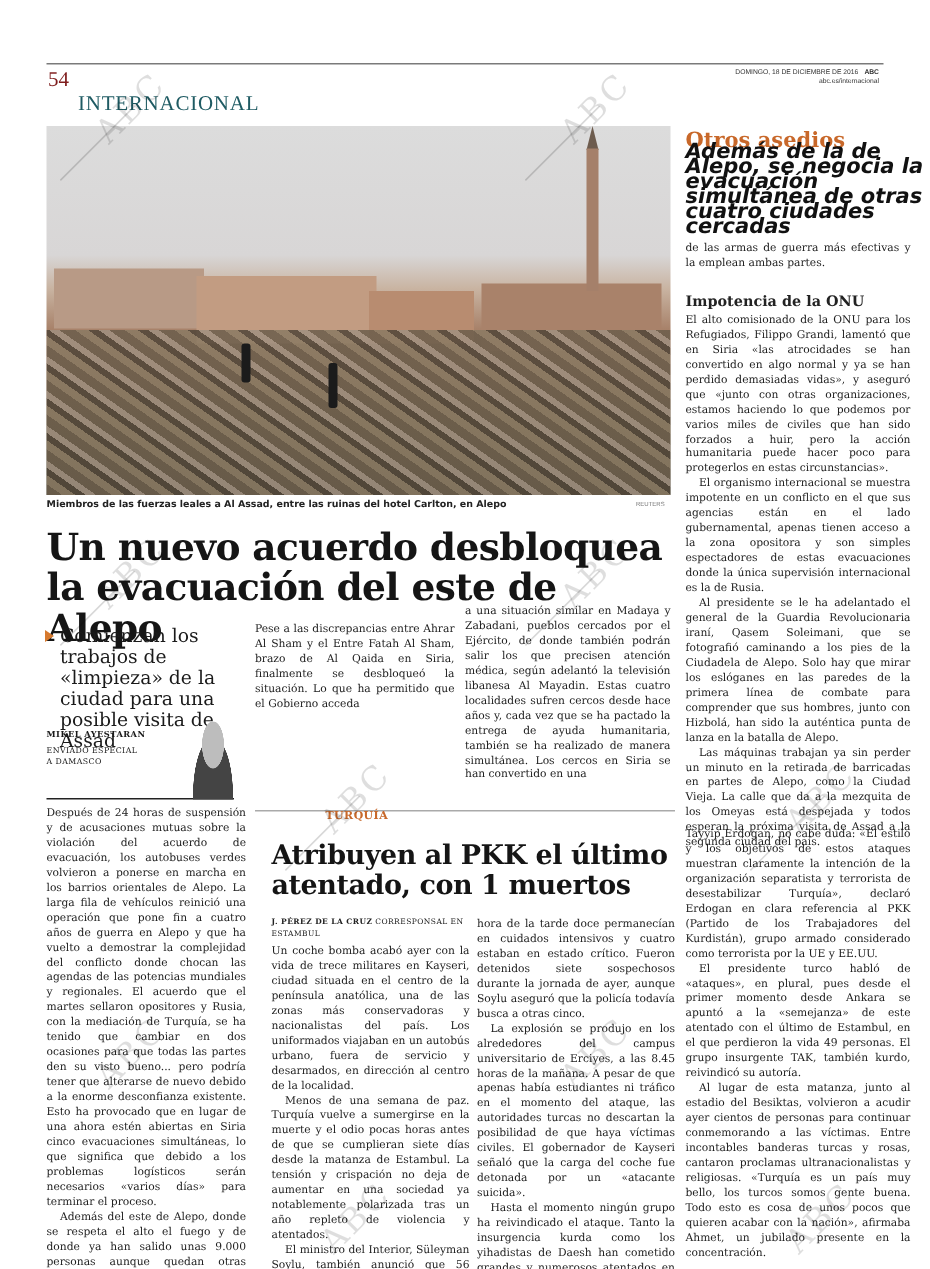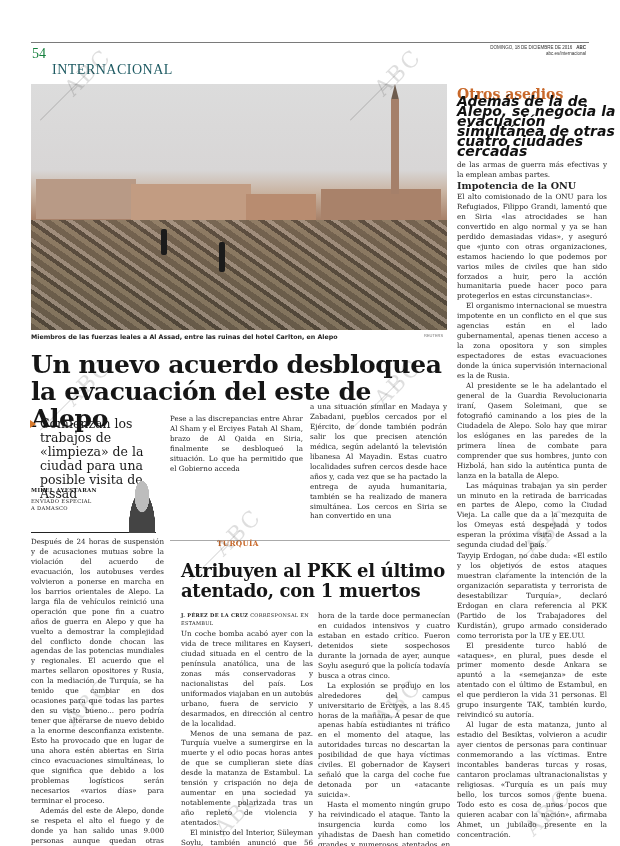--- a/index.html
+++ b/index.html
@@ -1,21 +1,21 @@
 <!DOCTYPE html>
 <html><head>
 <meta charset="utf-8">
 <style>
   * { margin: 0; padding: 0; box-sizing: border-box; }
   body {
     width: 620px; height: 846px; background: #ffffff; position: relative; overflow: hidden;
     font-family: "DejaVu Serif", serif; color: #1a1a1a;
   }
   .rule-top { position: absolute; left: 31px; top: 42px; width: 558px; height: 1px; background: #7a7a7a; }
-  .page-num { position: absolute; left: 32px; top: 46px; font-family: "Liberation Serif", serif; font-size: 14px; color: #15803d; }
+  .page-num { position: absolute; left: 32px; top: 46px; font-family: "Liberation Serif", serif; font-size: 14px; color: #7f1d1d; }
   .section { position: absolute; left: 52px; top: 62px; font-family: "Liberation Serif", serif; font-size: 14px; color: #1f5b63; letter-spacing: 0.5px; }
   .dateline { position: absolute; right: 34px; top: 45px; text-align: right; font-family: "Liberation Sans", sans-serif; font-size: 4.5px; line-height: 6px; color: #333; }
   .dateline b { font-weight: bold; margin-left: 4px; }
 
   .photo {
     position: absolute; left: 31px; top: 84px; width: 416px; height: 246px; overflow: hidden;
     background: linear-gradient(180deg, #dcdcdc 0%, #d8d6d6 35%, #c9b4a2 44%, #a8826a 55%, #8e7058 68%, #6f6048 82%, #4f4a3c 100%);
   }
   .photo .bld { position: absolute; background: #b4917a; }
   .photo .minaret { position: absolute; left: 360px; top: 15px; width: 8px; height: 95px; background: #a5806a; }
@@ -37,21 +37,21 @@
   .author-role { font-family: "DejaVu Serif", serif; font-size: 5.2px; line-height: 7px; margin-top: 5px; letter-spacing: 0.3px; }
   .author-photo { position: absolute; left: 125px; top: 481px; width: 34px; height: 52px;
     background: radial-gradient(ellipse at 50% 30%, #bdbdbd 0 30%, transparent 31%), radial-gradient(ellipse at 50% 95%, #444 0 55%, transparent 56%); }
 
   .col { position: absolute; font-family: "DejaVu Serif", serif; font-size: 7.15px; line-height: 9.95px; text-align: justify; color: #1c1c1c; hyphens: auto; }
   .col p { text-indent: 0; }
   .col p + p { text-indent: 9px; }
 
   .sidebar-kicker { position: absolute; left: 457px; top: 86px; font-family: "DejaVu Serif", serif; font-weight: bold; font-size: 14px; color: #c8682a; }
   .sidebar-title { position: absolute; left: 457px; top: 96px; width: 160px; font-family: "DejaVu Sans", sans-serif; font-weight: bold; font-size: 14px; line-height: 10px; color: #111; font-style: italic; }
-  .sub-title { font-family: "DejaVu Serif", serif; font-weight: bold; font-size: 9.6px; color: #222; margin: 0 0 1px 0; line-height: 11px; }
+  .sub-title { font-family: "DejaVu Serif", serif; font-weight: bold; font-size: 9.6px; color: #222; margin: 16px 0 1px 0; line-height: 11px; }
 
   .divider { position: absolute; left: 170px; top: 540px; width: 280px; height: 1px; background: #aaa; }
   .kicker2 { position: absolute; left: 181px; top: 539px; font-family: "DejaVu Serif", serif; font-weight: bold; font-size: 7.3px; color: #c8682a; letter-spacing: 0.3px; margin-left: 36px; }
   .headline2 { position: absolute; left: 181px; top: 561px; width: 270px; font-family: "DejaVu Serif", serif; font-weight: bold; font-size: 18px; line-height: 20px; color: #151515; letter-spacing: -0.3px; }
   .byline2 { position: absolute; left: 181px; top: 611px; width: 132px; font-family: "DejaVu Serif", serif; font-size: 5px; line-height: 8px; letter-spacing: 0.3px; color: #222; }
   .byline2 b { font-weight: bold; }
 
   .watermark { position: absolute; font-family: "DejaVu Serif", serif; font-size: 22px; color: rgba(0,0,0,0.13); transform: rotate(-45deg); letter-spacing: 2px; pointer-events: none; }
   .wm-line { position: absolute; height: 1px; width: 70px; background: rgba(0,0,0,0.16); transform: rotate(-45deg); pointer-events: none; }
 </style>
@@ -94,21 +94,21 @@
     <span>A DAMASCO</span>
   </div>
 </div>
 <div class="author-photo"></div>
 
 <div class="col" style="left:31px;top:537px;width:133px;">
   <p>Después de 24 horas de suspensión y de acusaciones mutuas sobre la violación del acuerdo de evacuación, los autobuses verdes volvieron a ponerse en marcha en los barrios orientales de Alepo. La larga fila de vehículos reinició una operación que pone fin a cuatro años de guerra en Alepo y que ha vuelto a demostrar la complejidad del conflicto donde chocan las agendas de las potencias mundiales y regionales. El acuerdo que el martes sellaron opositores y Rusia, con la mediación de Turquía, se ha tenido que cambiar en dos ocasiones para que todas las partes den su visto bueno... pero podría tener que alterarse de nuevo debido a la enorme desconfianza existente. Esto ha provocado que en lugar de una ahora estén abiertas en Siria cinco evacuaciones simultáneas, lo que significa que debido a los problemas logísticos serán necesarios «varios días» para terminar el proceso.</p>
   <p>Además del este de Alepo, donde se respeta el alto el fuego y de donde ya han salido unas 9.000 personas aunque quedan otras 40.000, Irán ha logrado el levantamiento temporal del cerco impuesto por los opositores que</p>
 </div>
 <div class="col" style="left:170px;top:414px;width:133px;">
-  <p>Pese a las discrepancias entre Ahrar Al Sham y el Erciyes Fatah Al Sham, brazo de Al Qaida en Siria, finalmente se desbloqueó la situación. Lo que ha permitido que el Gobierno acceda</p>
+  <p>Pese a las discrepancias entre Ahrar Al Sham y el Entre Fatah Al Sham, brazo de Al Qaida en Siria, finalmente se desbloqueó la situación. Lo que ha permitido que el Gobierno acceda</p>
 </div>
 <div class="col" style="left:310px;top:402px;width:137px;">
   <p>a una situación similar en Madaya y Zabadani, pueblos cercados por el Ejército, de donde también podrán salir los que precisen atención médica, según adelantó la televisión libanesa Al Mayadin. Estas cuatro localidades sufren cercos desde hace años y, cada vez que se ha pactado la entrega de ayuda humanitaria, también se ha realizado de manera simultánea. Los cercos en Siria se han convertido en una</p>
 </div>
 
 <div class="sidebar-kicker">Otros asedios</div>
 <div class="sidebar-title">Además de la de Alepo, se negocia la evacuación simultánea de otras cuatro ciudades cercadas</div>
 <div class="col" style="left:457px;top:160px;width:150px;">
   <p>de las armas de guerra más efectivas y la emplean ambas partes.</p>
   <div class="sub-title">Impotencia de la ONU</div>
@@ -130,21 +130,21 @@
   <p>Menos de una semana de paz. Turquía vuelve a sumergirse en la muerte y el odio pocas horas antes de que se cumplieran siete días desde la matanza de Estambul. La tensión y crispación no deja de aumentar en una sociedad ya notablemente polarizada tras un año repleto de violencia y atentados.</p>
   <p>El ministro del Interior, Süleyman Soylu, también anunció que 56 personas más resultaron heridas. A última</p>
 </div>
 <div class="col" style="left:318px;top:611px;width:132px;">
   <p>hora de la tarde doce permanecían en cuidados intensivos y cuatro estaban en estado crítico. Fueron detenidos siete sospechosos durante la jornada de ayer, aunque Soylu aseguró que la policía todavía busca a otras cinco.</p>
   <p>La explosión se produjo en los alrededores del campus universitario de Erciyes, a las 8.45 horas de la mañana. A pesar de que apenas había estudiantes ni tráfico en el momento del ataque, las autoridades turcas no descartan la posibilidad de que haya víctimas civiles. El gobernador de Kayseri señaló que la carga del coche fue detonada por un «atacante suicida».</p>
   <p>Hasta el momento ningún grupo ha reivindicado el ataque. Tanto la insurgencia kurda como los yihadistas de Daesh han cometido grandes y numerosos atentados en territorio turco, aunque para el presidente, Recep</p>
 </div>
 <div class="col" style="left:457px;top:551px;width:150px;">
   <p>Tayyip Erdogan, no cabe duda: «El estilo y los objetivos de estos ataques muestran claramente la intención de la organización separatista y terrorista de desestabilizar Turquía», declaró Erdogan en clara referencia al PKK (Partido de los Trabajadores del Kurdistán), grupo armado considerado como terrorista por la UE y EE.UU.</p>
-  <p>El presidente turco habló de «ataques», en plural, pues desde el primer momento desde Ankara se apuntó a la «semejanza» de este atentado con el último de Estambul, en el que perdieron la vida 31 personas. El grupo insurgente TAK, también kurdo, reivindicó su autoría.</p>
+  <p>El presidente turco habló de «ataques», en plural, pues desde el primer momento desde Ankara se apuntó a la «semejanza» de este atentado con el último de Estambul, en el que perdieron la vida 49 personas. El grupo insurgente TAK, también kurdo, reivindicó su autoría.</p>
   <p>Al lugar de esta matanza, junto al estadio del Besiktas, volvieron a acudir ayer cientos de personas para continuar conmemorando a las víctimas. Entre incontables banderas turcas y rosas, cantaron proclamas ultranacionalistas y religiosas. «Turquía es un país muy bello, los turcos somos gente buena. Todo esto es cosa de unos pocos que quieren acabar con la nación», afirmaba Ahmet, un jubilado presente en la concentración.</p>
 </div>
 
 <div class="watermark" style="left:60px;top:60px;">ABC</div>
 <div class="wm-line" style="left:30px;top:95px;"></div>
 <div class="watermark" style="left:370px;top:60px;">ABC</div>
 <div class="wm-line" style="left:340px;top:95px;"></div>
 <div class="watermark" style="left:60px;top:370px;">ABC</div>
 <div class="wm-line" style="left:30px;top:405px;"></div>
 <div class="watermark" style="left:370px;top:370px;">ABC</div>

